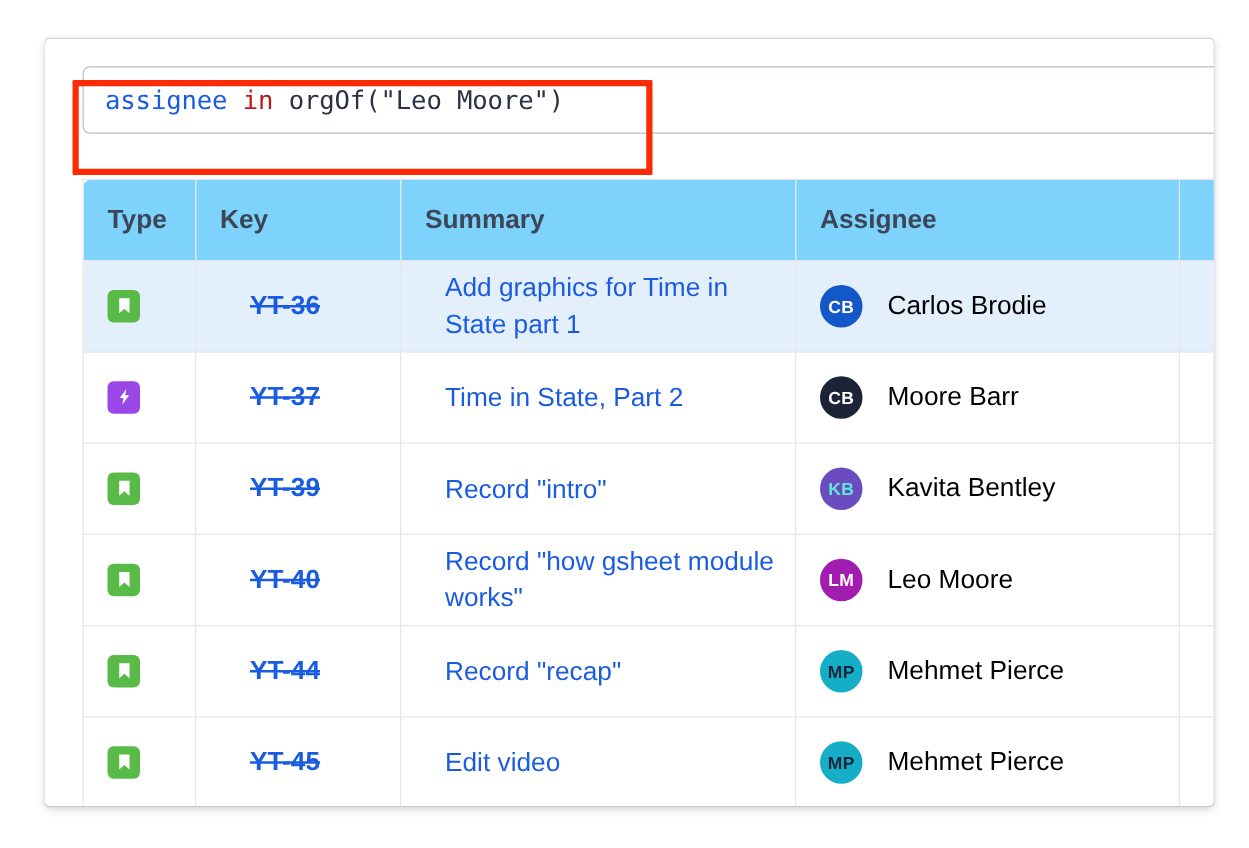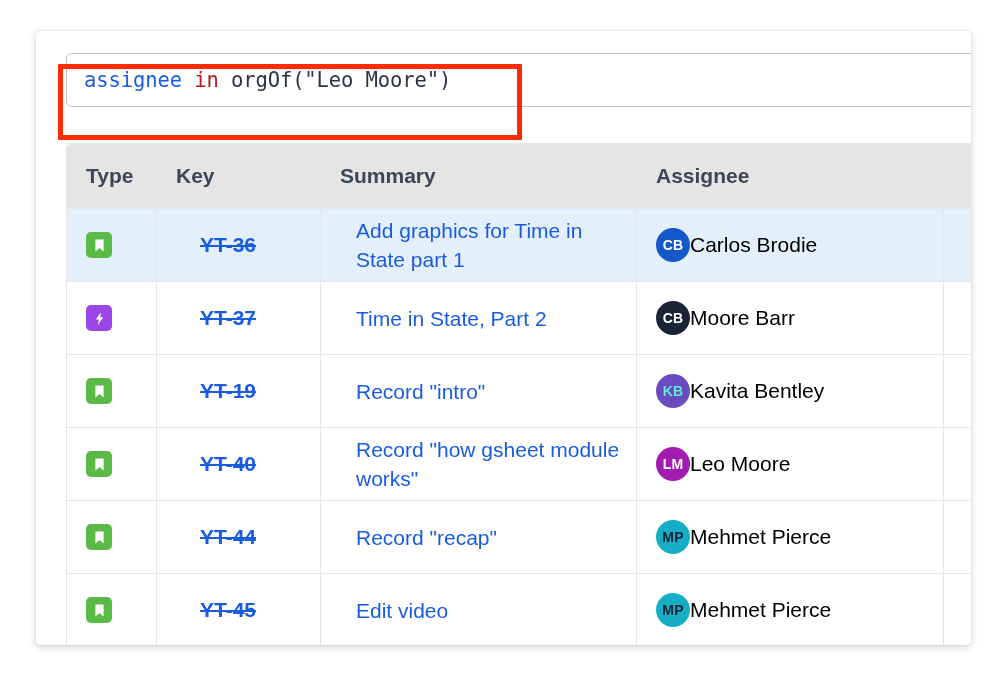--- a/index.html
+++ b/index.html
@@ -77,21 +77,21 @@
     border-collapse: collapse;
     table-layout: fixed;
   }
   #issues-table th,
   #issues-table td {
     border: 1px solid #e4e6ea;
     text-align: left;
     vertical-align: middle;
   }
   #issues-table thead th {
-    background: #e5e5e5;
+    background: #7dd3fc;
     color: #3c4657;
     font-size: 21px;
     font-weight: bold;
     height: 65px;
     padding: 0 0 0 19px;
     border-top-color: #e4e6ea;
   }
   thead th.th-type { border-top-left-radius: 5px; }
 
   
@@ -139,21 +139,21 @@
     line-height: 29px;
     display: block;
     margin-left: 16px;
   }
   td.summary-cell { padding-right: 12px; }
 
   
   .assignee-wrap {
     display: flex;
     align-items: center;
-    gap: 0;
+    gap: 20px;
   }
   .avatar {
     width: 34px;
     height: 34px;
     border-radius: 50%;
     flex: 0 0 34px;
     display: flex;
     align-items: center;
     justify-content: center;
     font-size: 14px;
@@ -231,21 +231,21 @@
             </div>
           </td>
           <td></td>
         </tr>
         <tr>
           <td><span class="type-icon story" style="background: rgb(90, 186, 71);">
               <svg width="15" height="15" viewBox="0 0 16 16">
                 <path d="M3.6 1.6h8.8v12.8L8 10.6l-4.4 3.8z" fill="#ffffff"></path>
               </svg>
             </span></td>
-          <td><span class="key-link">YT-19</span></td>
+          <td><span class="key-link">YT-39</span></td>
           <td class="summary-cell">
             <span class="summary-link">Record "intro"</span>
           </td>
           <td>
             <div class="assignee-wrap">
               <span class="avatar" style="background: rgb(106, 76, 192); color: #5eead4;">KB</span>
               <span class="assignee-name">Kavita Bentley</span>
             </div>
           </td>
           <td></td>

